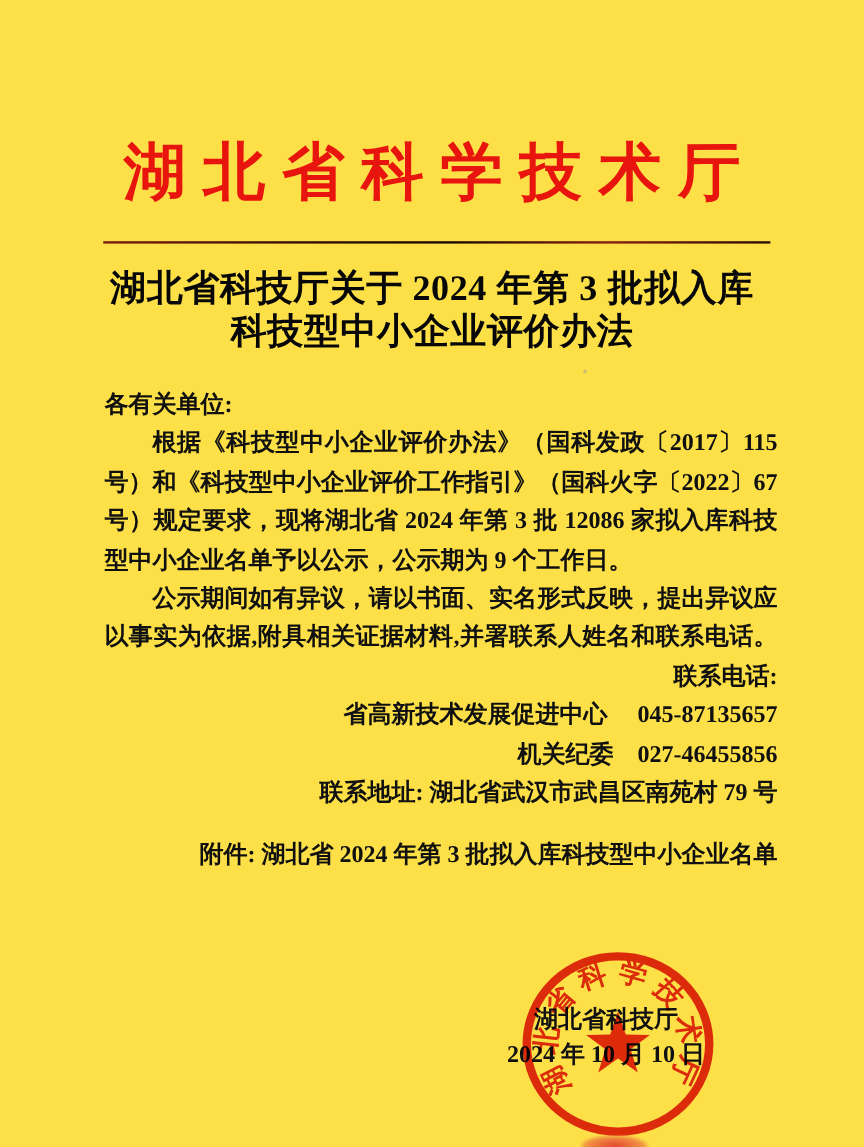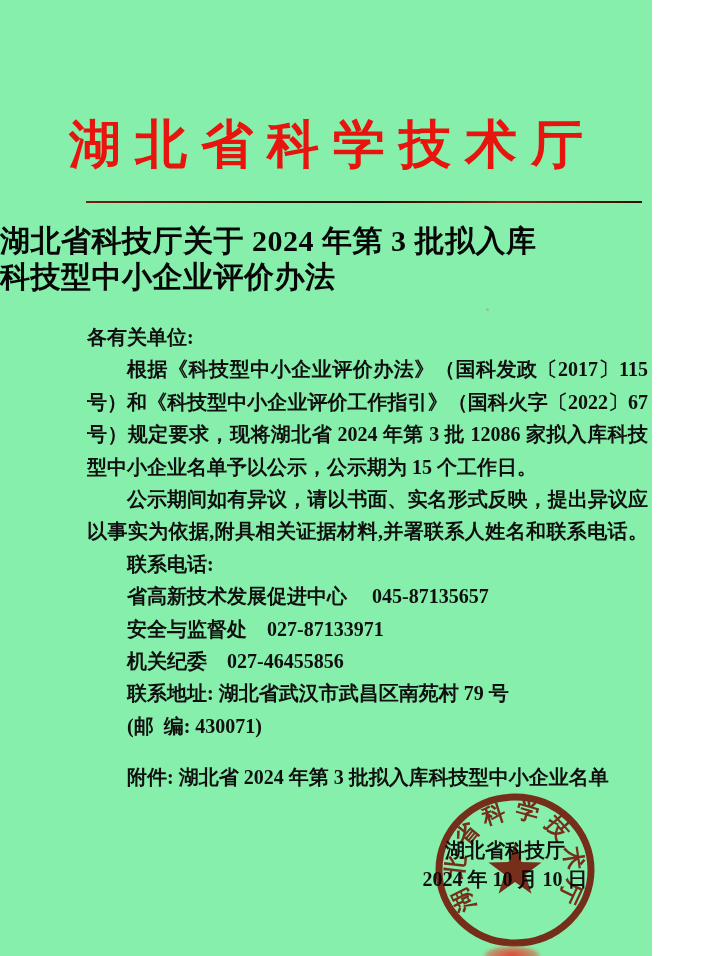--- a/index.html
+++ b/index.html
@@ -1,19 +1,19 @@
 <!DOCTYPE html>
 <html><head>
 <meta charset="utf-8">
 <style>
   html,body{margin:0;padding:0;}
   .page{
     position:relative;
-    width:652px;height:956px;
-    background:#86efac;
+    width:720px;height:956px;
+    background:#fde047;
     overflow:hidden;
     font-family:"Liberation Serif","DejaVu Serif",serif;
     color:#0e0e0e;
   }
   
   .letterhead{
     position:absolute;top:112px;left:0;width:100%;
     text-align:center;
     font-size:52px;font-weight:bold;
     letter-spacing:14px;text-indent:14px;
@@ -21,30 +21,31 @@
     white-space:nowrap;
   }
   
   .divider{
     position:absolute;top:201px;left:86px;width:556px;height:2px;
     background:linear-gradient(90deg,#7b1d10,#35100a 30%,#1c0c06 52%,#8a2012 76%,#2a0e08);
   }
   
   .doc-title{
     position:absolute;top:223px;left:0;width:100%;
+    text-align:center;
     font-size:30px;font-weight:bold;line-height:36px;color:#070707;
     letter-spacing:0.5px;
   }
   
   .body-block{
     position:absolute;top:321px;left:87px;width:561px;
     font-size:20px;font-weight:bold;line-height:32.4px;color:#101010;
   }
   .line{white-space:pre-wrap;height:32.4px;overflow:hidden;}
-  .indent{text-indent:2em;}
+  .indent{text-indent:2em;text-align:right;}
   .stretch{text-align:justify;text-align-last:justify;}
   .attach{margin-top:19px;}
   
   .signature{
     position:absolute;top:836px;left:410px;width:190px;
     display:flex;flex-direction:column;align-items:center;
     font-size:20px;font-weight:bold;color:#111;
   }
   .signature .sig-agency{line-height:28px;white-space:nowrap;}
   .signature .sig-date{line-height:30px;white-space:nowrap;}
@@ -84,29 +85,27 @@
     <div>科技型中小企业评价办法</div>
   </div>
 
   <div class="speck"></div>
 
   <div class="body-block">
     <div class="line">各有关单位:</div>
     <div class="line indent stretch">根据《科技型中小企业评价办法》（国科发政〔2017〕115</div>
     <div class="line stretch">号）和《科技型中小企业评价工作指引》（国科火字〔2022〕67</div>
     <div class="line stretch">号）规定要求，现将湖北省 2024 年第 3 批 12086 家拟入库科技</div>
-    <div class="line">型中小企业名单予以公示，公示期为 15 个工作日。</div>
+    <div class="line">型中小企业名单予以公示，公示期为 9 个工作日。</div>
     <div class="line indent stretch">公示期间如有异议，请以书面、实名形式反映，提出异议应</div>
     <div class="line stretch">以事实为依据,附具相关证据材料,并署联系人姓名和联系电话。</div>
     <div class="line indent">联系电话:</div>
     <div class="line indent">省高新技术发展促进中心　 045-87135657</div>
-    <div class="line indent">安全与监督处　027-87133971</div>
     <div class="line indent">机关纪委　027-46455856</div>
     <div class="line indent">联系地址: 湖北省武汉市武昌区南苑村 79 号</div>
-    <div class="line indent">(邮  编: 430071)</div>
     <div class="line indent attach">附件: 湖北省 2024 年第 3 批拟入库科技型中小企业名单</div>
   </div>
 
   <div class="signature">
     <div class="sig-agency">湖北省科技厅</div>
     <div class="sig-date">2024 年 10 月 10 日</div>
   </div>
 
   <svg class="seal" viewBox="0 0 170 172" xmlns="http://www.w3.org/2000/svg">
     <ellipse cx="85" cy="86" rx="76" ry="73" fill="none" stroke="#dc2114" stroke-width="7"></ellipse>

